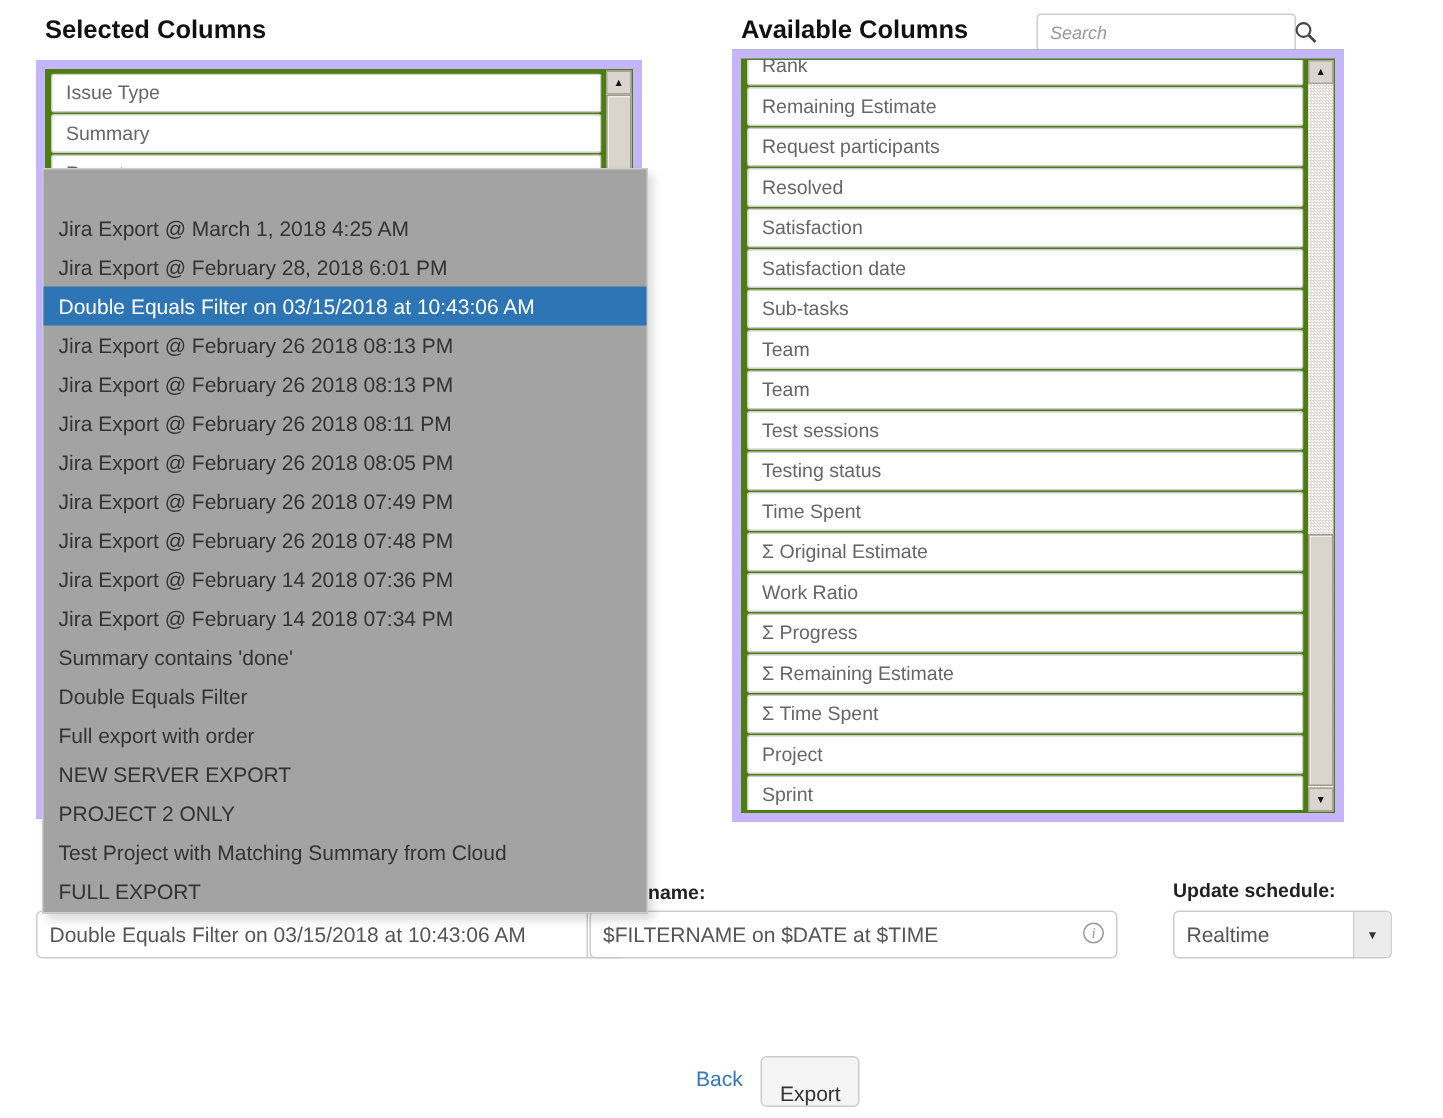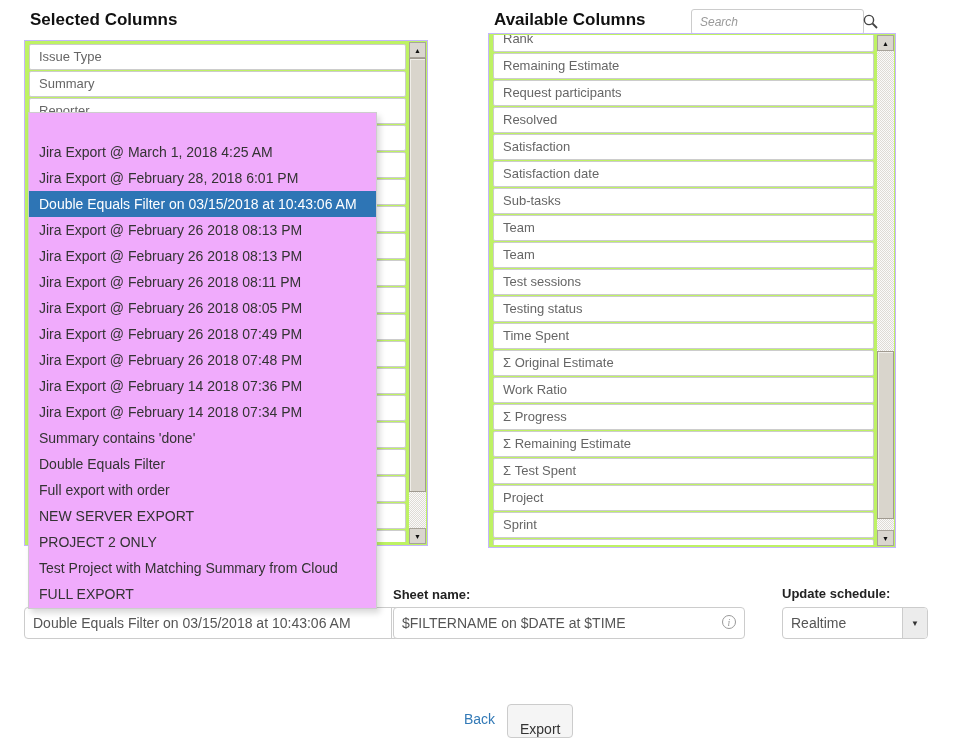--- a/index.html
+++ b/index.html
@@ -5,21 +5,21 @@
   html,body{margin:0;padding:0;}
   body{
     width:962px;height:745px;position:relative;background:#fff;
     font-family:"Liberation Sans",sans-serif;overflow:hidden;
     --highlight:#2e75b5; --link:#337ab7;
   }
   .heading{position:absolute;font-size:17px;font-weight:bold;color:#111;line-height:20px;white-space:nowrap;}
   #selTitle{left:30px;top:10px;}
   #availTitle{left:494px;top:10px;}
 
-  .listbox{position:absolute;border:1px solid #c4b5fd;background:#bef264;box-sizing:border-box;padding-left:24px;}
+  .listbox{position:absolute;border:6px solid #c4b5fd;background:#4d7c0f;box-sizing:border-box;padding-left:24px;}
   #leftList{left:24px;top:40px;width:404px;height:506px;}
   #rightList{left:488px;top:33px;width:408px;height:515px;}
   .rows{position:absolute;left:4px;right:21px;overflow:hidden;}
   #leftList .rows{top:3px;bottom:3px;}
   #rightList .rows{top:1px;bottom:2px;}
   #rightList .repeat{margin-top:-9px;}
   .row{height:24px;border:1px solid #ccc;border-radius:2px;margin-bottom:1px;
        padding:0 9px;font-size:13px;color:#666;line-height:24px;background:#fff;
        white-space:nowrap;overflow:hidden;box-sizing:content-box;}
 
@@ -29,21 +29,21 @@
           display:flex;align-items:center;justify-content:center;font-size:7px;color:#111;line-height:1;}
   .sb-track{flex:1;position:relative;
     background-image:conic-gradient(#fbfaf9 25%,#dedbd5 0 50%,#fbfaf9 0 75%,#dedbd5 0);
     background-size:2px 2px;}
   .sb-thumb{position:absolute;left:0;right:0;background:#d9d5cc;border:1px solid #a09a90;box-sizing:border-box;
     box-shadow:inset 1px 1px 0 #f0eee9;}
   #leftThumb{top:0;height:434px;}
   #rightThumb{top:300px;height:168px;}
 
   
-  #filterMenu{position:absolute;left:28px;top:112px;width:349px;z-index:10;background:#f0abfc;
+  #filterMenu{position:absolute;left:28px;top:112px;width:404px;z-index:10;background:#a3a3a3;
     border:1px solid #cdcdcd;box-shadow:3px 4px 6px rgba(0,0,0,.15);padding-bottom:1px;box-sizing:border-box;}
   .blank-opt{height:26px;}
   .opt{height:26px;line-height:26px;padding:0 10px;font-size:14px;color:#333;
        white-space:nowrap;overflow:hidden;cursor:default;}
   .opt.selected{background:var(--highlight);color:#fff;}
 
   
   .select{position:absolute;height:32px;border:1px solid #ccc;border-radius:4px;background:#fff;
     display:flex;align-items:stretch;box-sizing:border-box;}
   #filterSelect{left:24px;top:607px;width:393px;}
@@ -136,21 +136,21 @@
         <div class="row">Sub-tasks</div>
         <div class="row">Team</div>
         <div class="row">Team</div>
         <div class="row">Test sessions</div>
         <div class="row">Testing status</div>
         <div class="row">Time Spent</div>
         <div class="row">Σ Original Estimate</div>
         <div class="row">Work Ratio</div>
         <div class="row">Σ Progress</div>
         <div class="row">Σ Remaining Estimate</div>
-        <div class="row">Σ Test Spent</div>
+        <div class="row">Σ Time Spent</div>
         <div class="row">Project</div>
         <div class="row">Sprint</div>
         <div class="row">Epic Color</div>
       </div>
   </div>
   <div class="sbar">
     <div class="sb-btn">▲</div>
     <div class="sb-track">
       <div class="sb-thumb" id="rightThumb"></div>
     </div>

